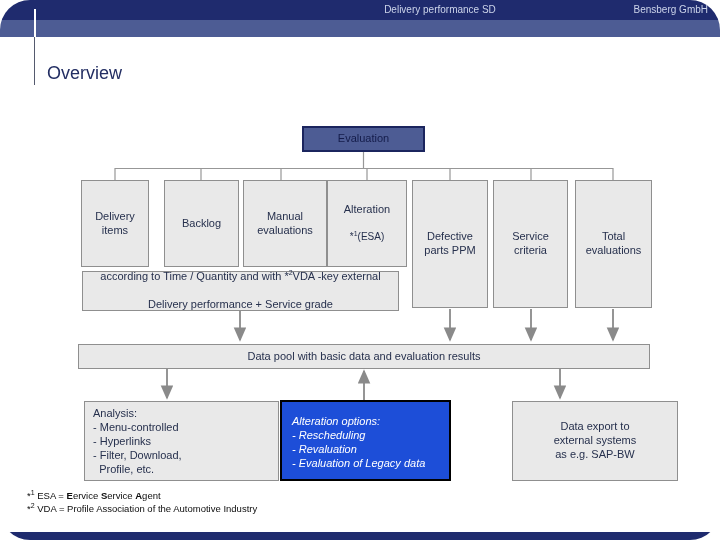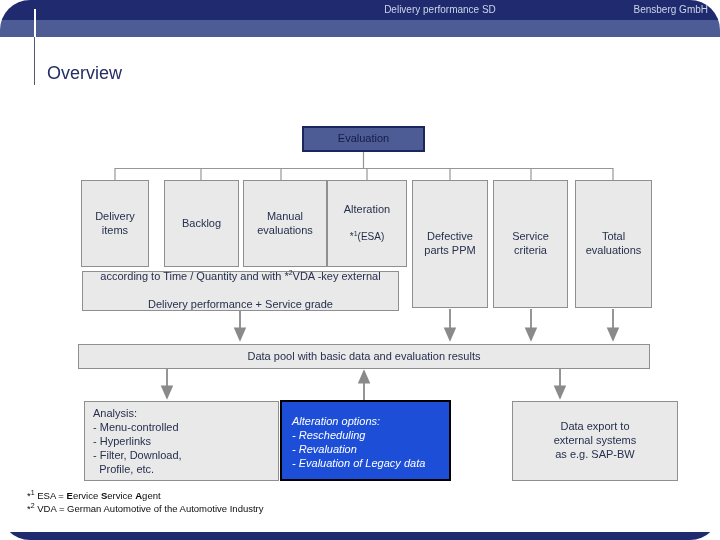--- a/index.html
+++ b/index.html
@@ -132,18 +132,18 @@
   </div>
 
   <div class="box gbox" style="left:478px;top:401px;width:166px;height:80px;margin-left:34px;">
     <span>Data export to
 external systems
 as e.g. SAP-BW</span>
   </div>
 
   <div class="footnotes">
     <div><span>*</span><span class="fn-sup">1</span><span><span> ESA = </span><span style="font-weight: bold;">E</span><span>ervice </span><span style="font-weight: bold;">S</span><span>ervice </span><span style="font-weight: bold;">A</span><span>gent</span></span></div>
-    <div><span>*</span><span class="fn-sup">2</span><span><span> VDA = German Automotive of the Automotive Industry</span></span></div>
+    <div><span>*</span><span class="fn-sup">2</span><span><span> VDA = Profile Association of the Automotive Industry</span></span></div>
   </div>
 
   <div class="bottombar"></div>
 
 </div>
 
 </body></html>

